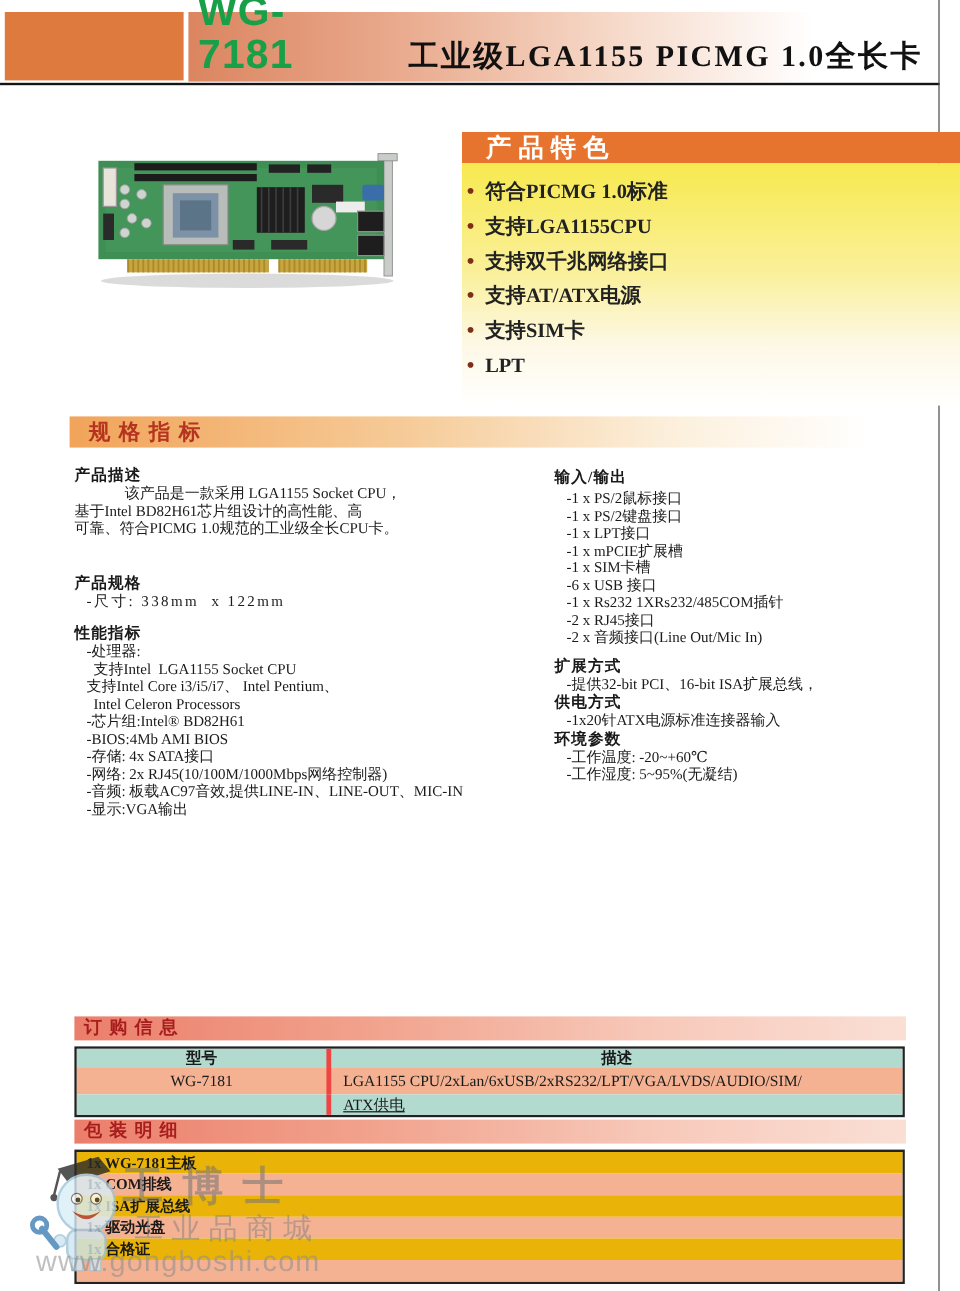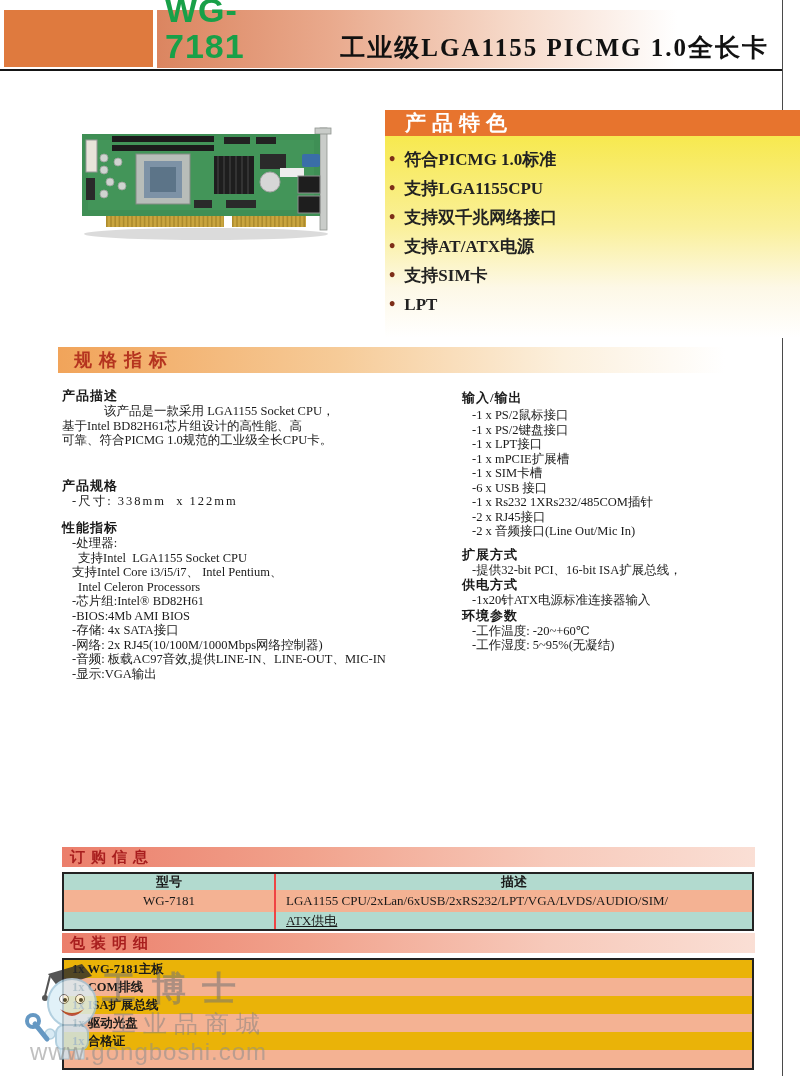--- a/index.html
+++ b/index.html
@@ -67,21 +67,21 @@
   }
   .order-bar { top:847px; }
   .pack-bar  { top:933px; }
 
   
   .order-table {
     position:absolute; left:62px; top:872px; width:692px;
     border:2px solid #222; box-sizing:border-box; font-size:13px;
   }
   .ot-row { display:flex; }
-  .ot-c1 { width:212px; border-right:2px solid #ef4444; box-sizing:border-box; text-align:center; }
+  .ot-c1 { width:212px; border-right:4px solid #ef4444; box-sizing:border-box; text-align:center; }
   .ot-c2 { flex:1; padding-left:10px; box-sizing:border-box; }
   .ot-head { background:#b2dacf; font-weight:bold; height:16px; line-height:16px; }
   .ot-head .ot-c2 { text-align:center; padding-left:0; }
   .ot-r1 { background:#f4b293; height:22px; line-height:22px; }
   .ot-r2 { background:#b2dacf; height:17px; line-height:17px;text-decoration:underline; }
 
   
   .pack-table {
     position:absolute; left:62px; top:958px; width:692px;
     border:2px solid #222; box-sizing:border-box; font-size:12.5px;

